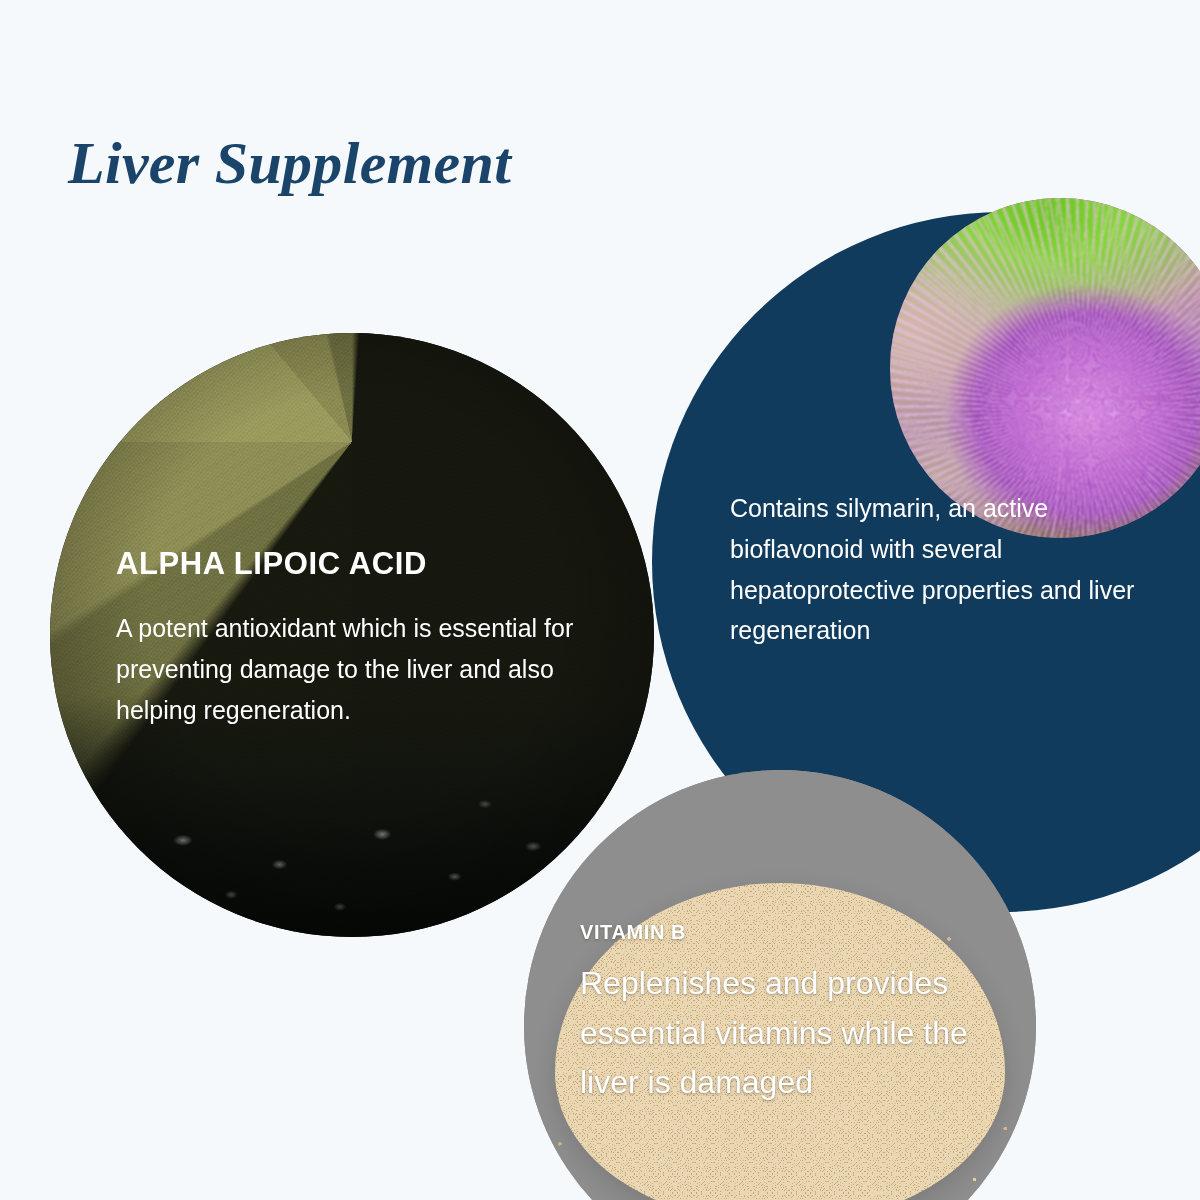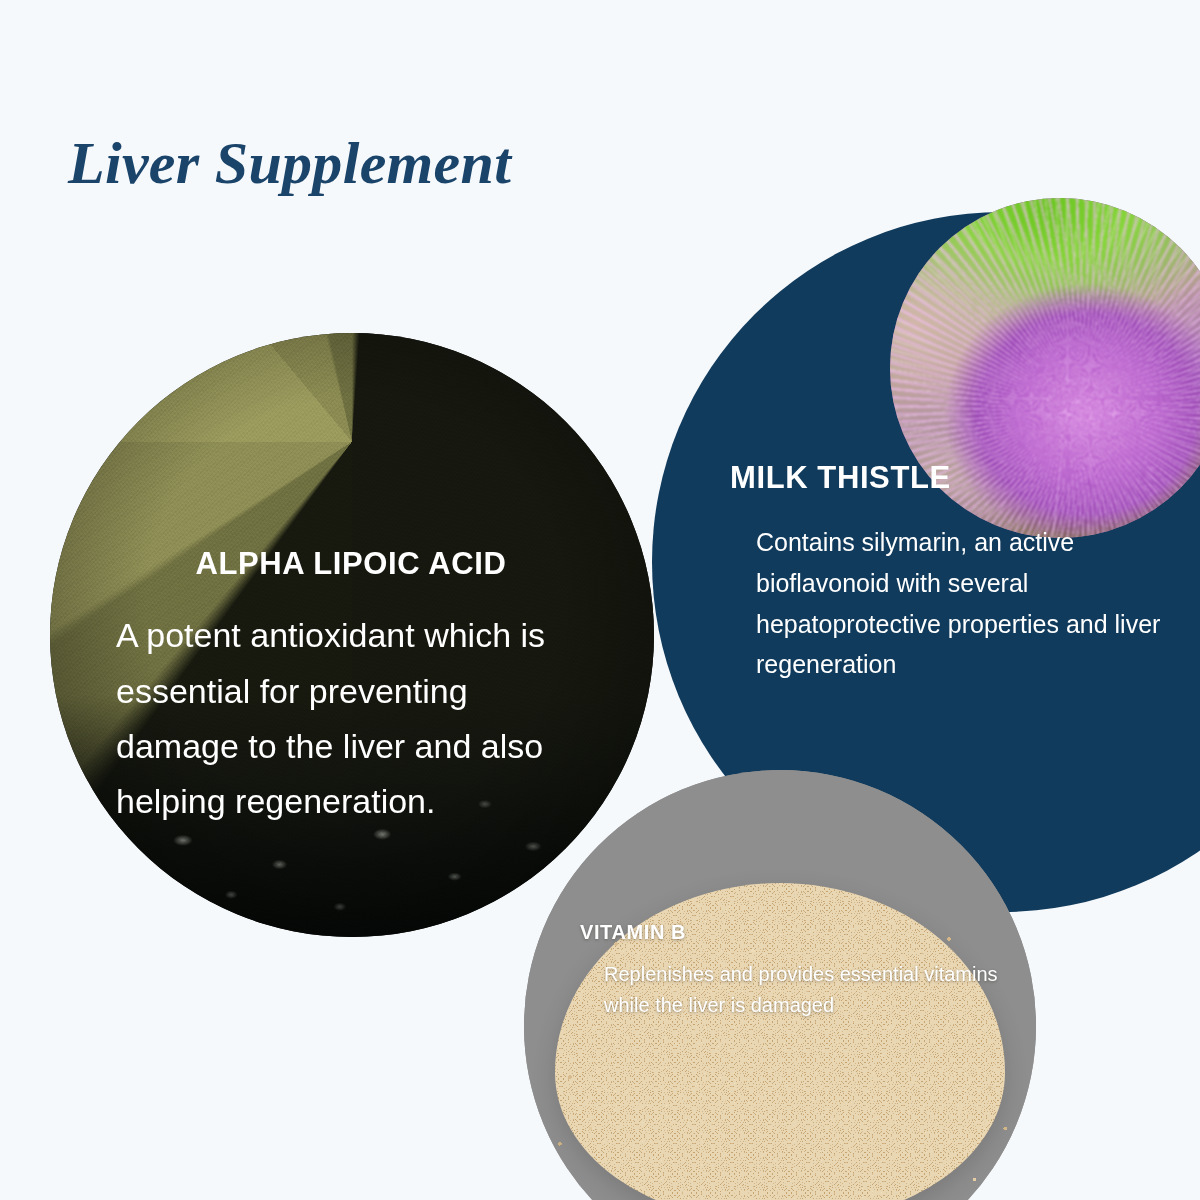--- a/index.html
+++ b/index.html
@@ -218,32 +218,32 @@
   }
   .panel-body {
     font-family: "Liberation Sans", sans-serif;
     font-weight: 400;
     color: #ffffff;
     margin: 0;
   }
 
   
   #ala-text { left: 116px; top: 547px; width: 470px; }
-  #ala-text .panel-title { font-size: 31px; line-height: 1.1; text-align: center; }
-  #ala-text .panel-body { font-size: 34px; line-height: 1.63; margin-top: 27px; }
+  #ala-text .panel-title { font-size: 31px; line-height: 1.1; }
+  #ala-text .panel-body { font-size: 25px; line-height: 1.63; margin-top: 27px; }
 
   
   #milk-text { left: 730px; top: 461px; width: 450px; }
   #milk-text .panel-title { font-size: 31px; line-height: 1.1; }
-  #milk-text .panel-body { font-size: 25px; line-height: 1.63; margin-top: 27px; margin-left: 26px; }
+  #milk-text .panel-body { font-size: 25px; line-height: 1.63; margin-top: 27px; }
 
   
   #vitb-text { left: 580px; top: 921px; width: 450px; }
   #vitb-text .panel-title { font-size: 20px; line-height: 1.1; }
-  #vitb-text .panel-body { font-size: 20px; line-height: 1.55; margin-top: 16px; margin-left: 24px; }
+  #vitb-text .panel-body { font-size: 32px; line-height: 1.55; margin-top: 16px; }
   #vitb-text .panel-title, #vitb-text .panel-body {
     text-shadow: 0 1px 3px rgba(60,55,45,.45);
   }
 </style>
 </head>
 <body>
 
 <div id="infographic">
 
   <div class="circle" id="ala-circle">
@@ -270,21 +270,20 @@
   <h1 class="headline">
     <span class="hl-line">Liver Supplement</span>
   </h1>
 
   <div class="panel-text" id="ala-text">
     <p class="panel-title">ALPHA LIPOIC ACID</p>
     <p class="panel-body">A potent antioxidant which is essential for preventing damage to the liver and also helping regeneration.</p>
   </div>
 
   <div class="panel-text" id="milk-text">
-    <p class="panel-title">MILK THISTLE</p>
     <p class="panel-body">Contains silymarin, an active bioflavonoid with several hepatoprotective properties and liver regeneration</p>
   </div>
 
   <div class="panel-text" id="vitb-text">
     <p class="panel-title">VITAMIN B</p>
     <p class="panel-body">Replenishes and provides essential vitamins while the liver is damaged</p>
   </div>
 
 </div>
 

